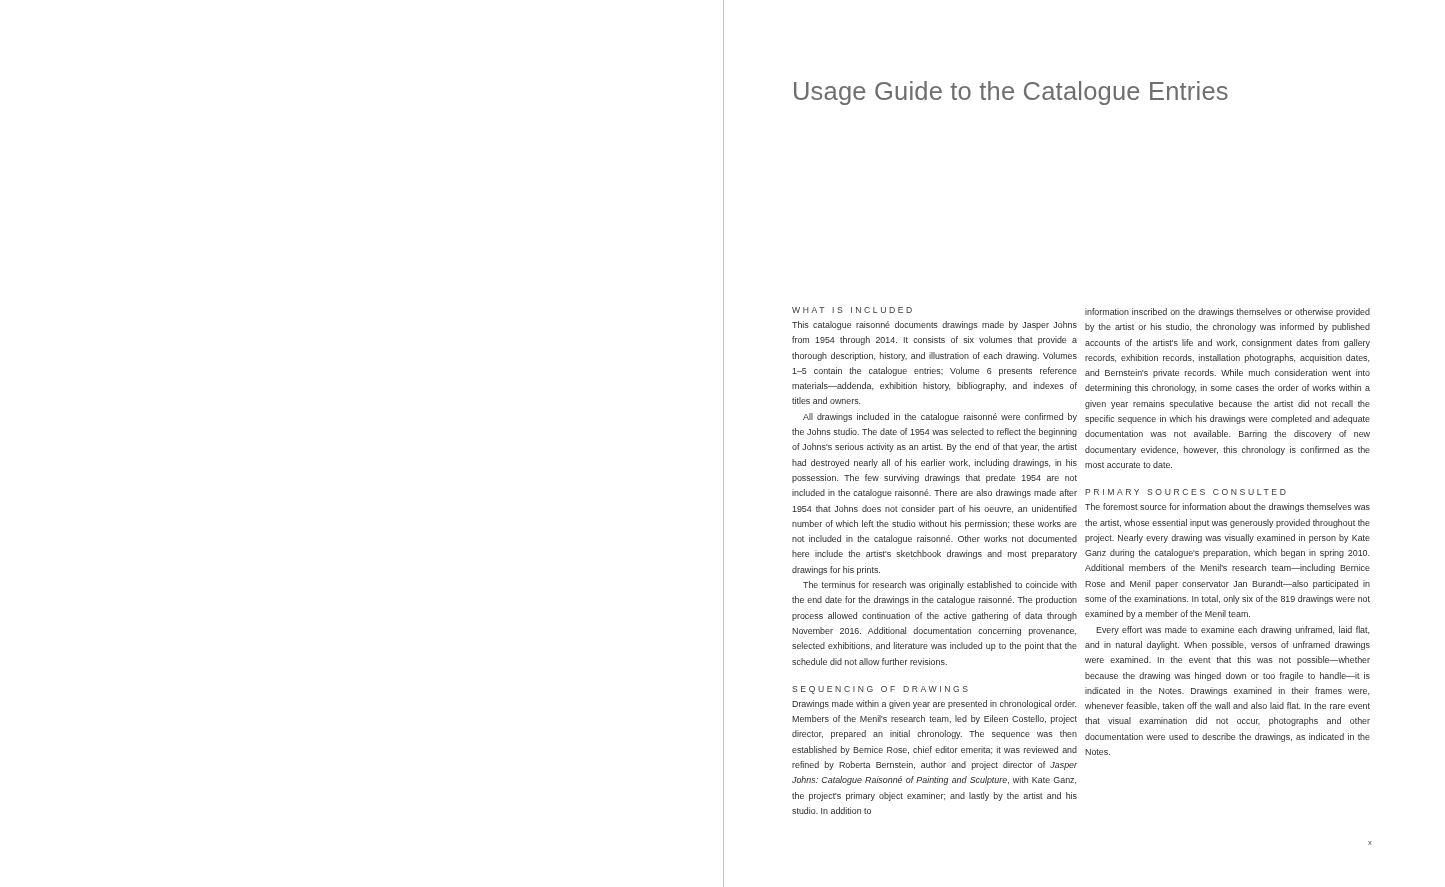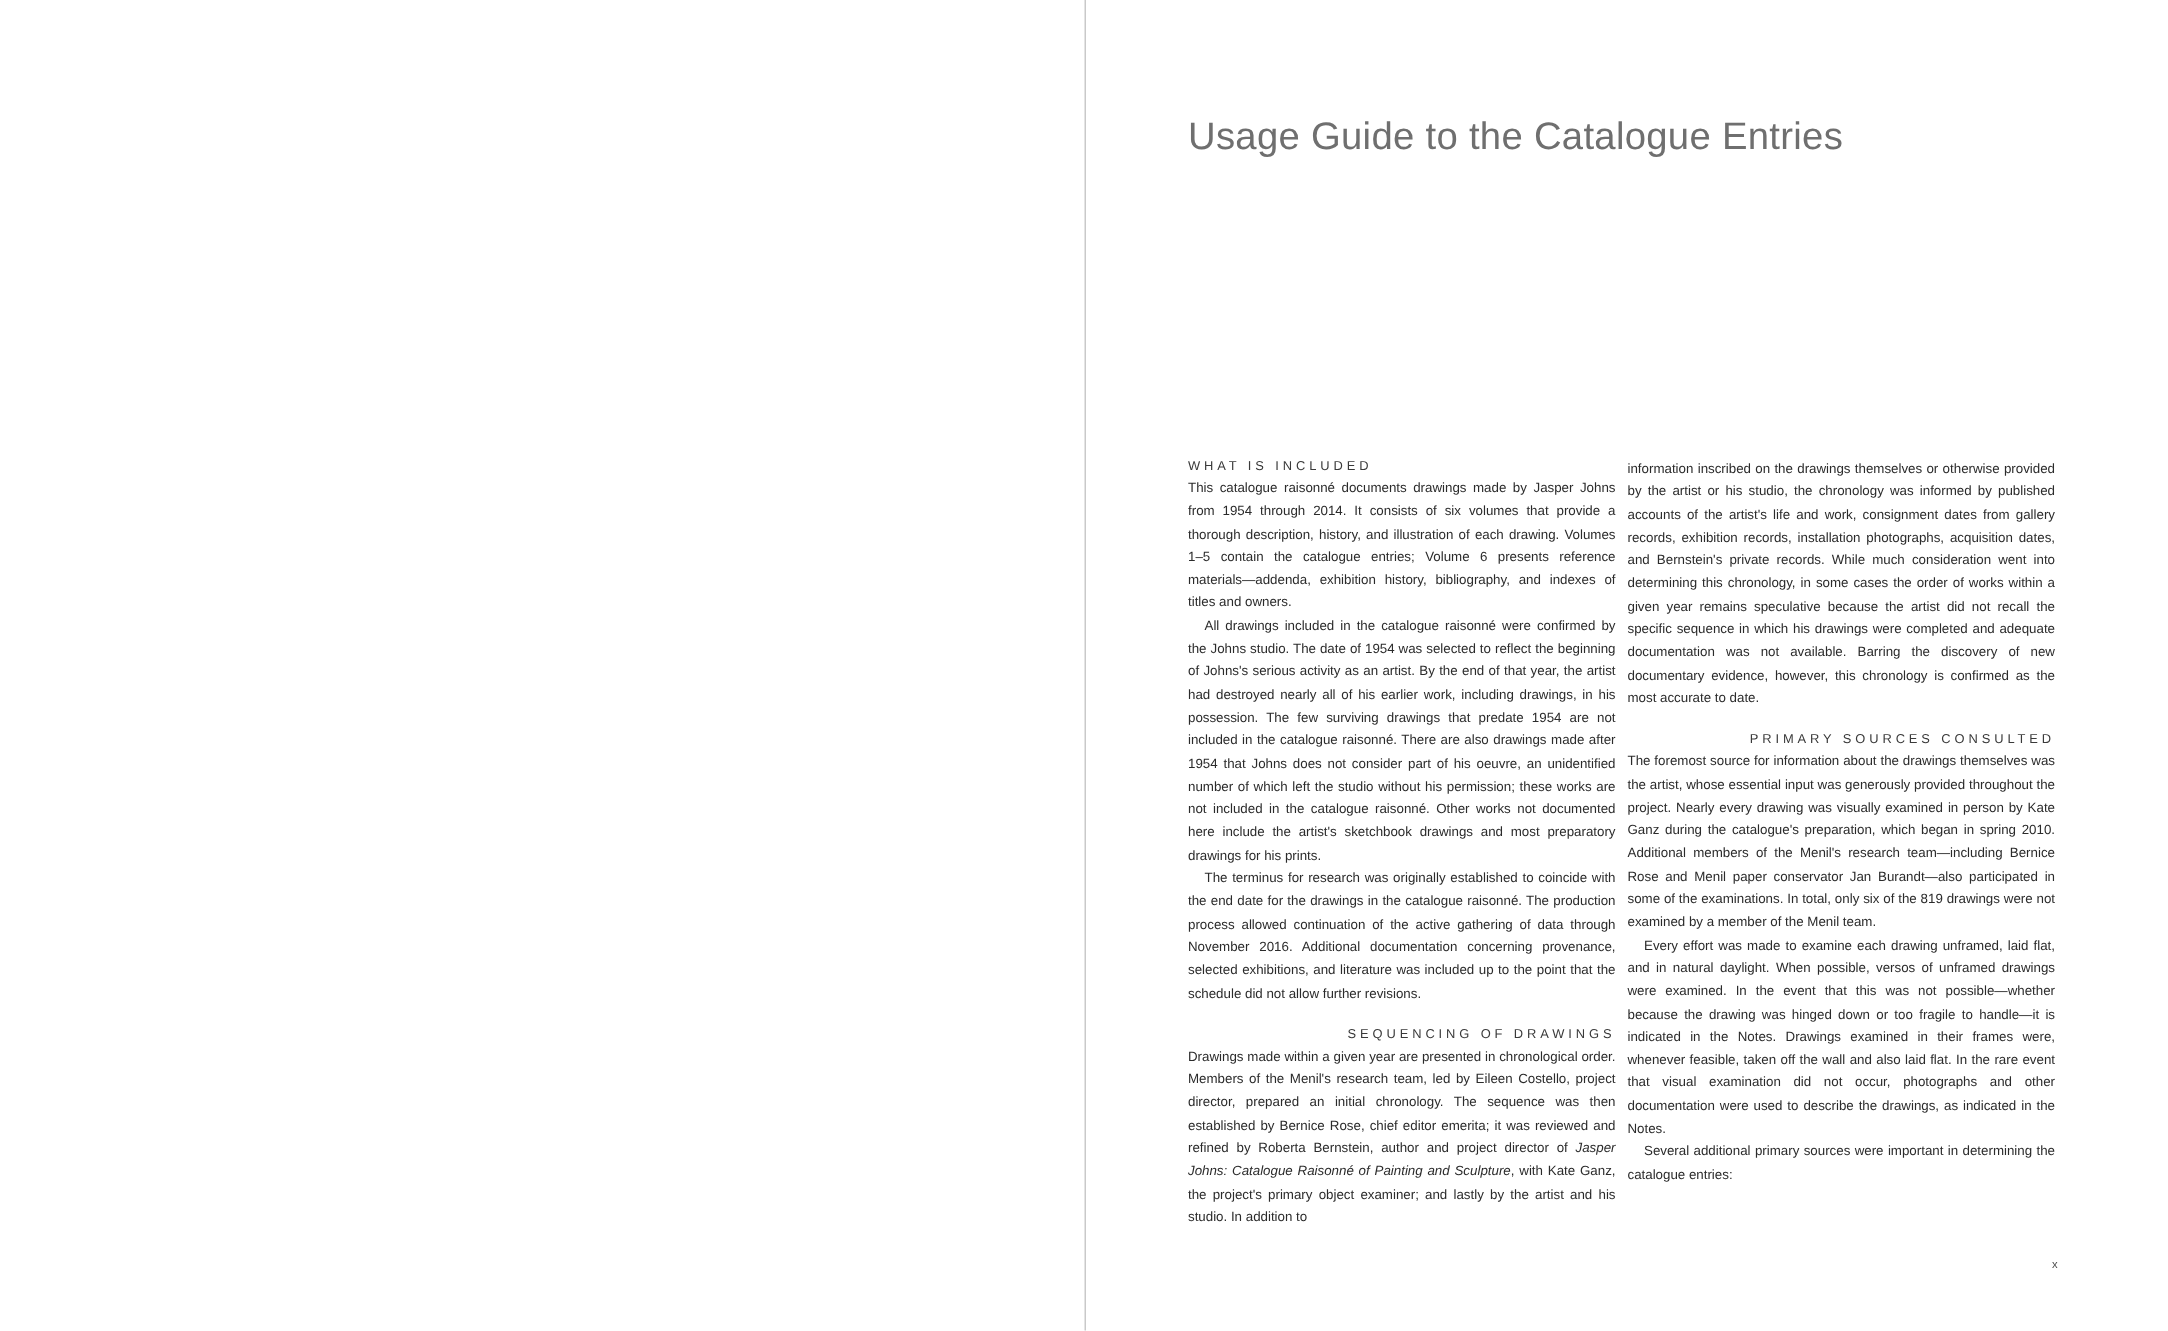--- a/index.html
+++ b/index.html
@@ -71,21 +71,20 @@
   .sec-head {
     font-size: 8.6px;
     letter-spacing: 2.6px;
     color: #3a3a3a;
     margin: 0 0 3px 0;
     font-weight: 400;
     text-transform: uppercase;
   }
   .sec-head.spaced {
     margin-top: 14px;
-    text-align: right;
   }
 
   p.body {
     margin: 0;
     font-size: 8.9px;
     line-height: 15.3px;
     text-align: justify;
     color: #2b2b2b;
     hyphens: auto;
   }
@@ -131,21 +130,20 @@
         <div class="sec-head spaced">SEQUENCING OF DRAWINGS</div>
         <p class="body"><span>Drawings made within a given year are presented in chronological order. Members of the Menil's research team, led by Eileen Costello, project director, prepared an initial chronology. The sequence was then established by Bernice Rose, chief editor emerita; it was reviewed and refined by Roberta Bernstein, author and project director of </span><span class="italic">Jasper Johns: Catalogue Raisonné of Painting and Sculpture</span><span>, with Kate Ganz, the project's primary object examiner; and lastly by the artist and his studio. In addition to</span></p>
       </div>
 
       <div class="col">
         <p class="body">information inscribed on the drawings themselves or otherwise provided by the artist or his studio, the chronology was informed by published accounts of the artist's life and work, consignment dates from gallery records, exhibition records, installation photographs, acquisition dates, and Bernstein's private records. While much consideration went into determining this chronology, in some cases the order of works within a given year remains speculative because the artist did not recall the specific sequence in which his drawings were completed and adequate documentation was not available. Barring the discovery of new documentary evidence, however, this chronology is confirmed as the most accurate to date.</p>
 
         <div class="sec-head spaced">PRIMARY SOURCES CONSULTED</div>
         <p class="body">The foremost source for information about the drawings themselves was the artist, whose essential input was generously provided throughout the project. Nearly every drawing was visually examined in person by Kate Ganz during the catalogue's preparation, which began in spring 2010. Additional members of the Menil's research team—including Bernice Rose and Menil paper conservator Jan Burandt—also participated in some of the examinations. In total, only six of the 819 drawings were not examined by a member of the Menil team.</p>
         <p class="body indent">Every effort was made to examine each drawing unframed, laid flat, and in natural daylight. When possible, versos of unframed drawings were examined. In the event that this was not possible—whether because the drawing was hinged down or too fragile to handle—it is indicated in the Notes. Drawings examined in their frames were, whenever feasible, taken off the wall and also laid flat. In the rare event that visual examination did not occur, photographs and other documentation were used to describe the drawings, as indicated in the Notes.</p>
-        <p class="body indent">Several additional primary sources were important in determining the catalogue entries:</p>
       </div>
 
     </div>
 
     <div class="folio">x</div>
 
   </div>
 
 </div>
 

